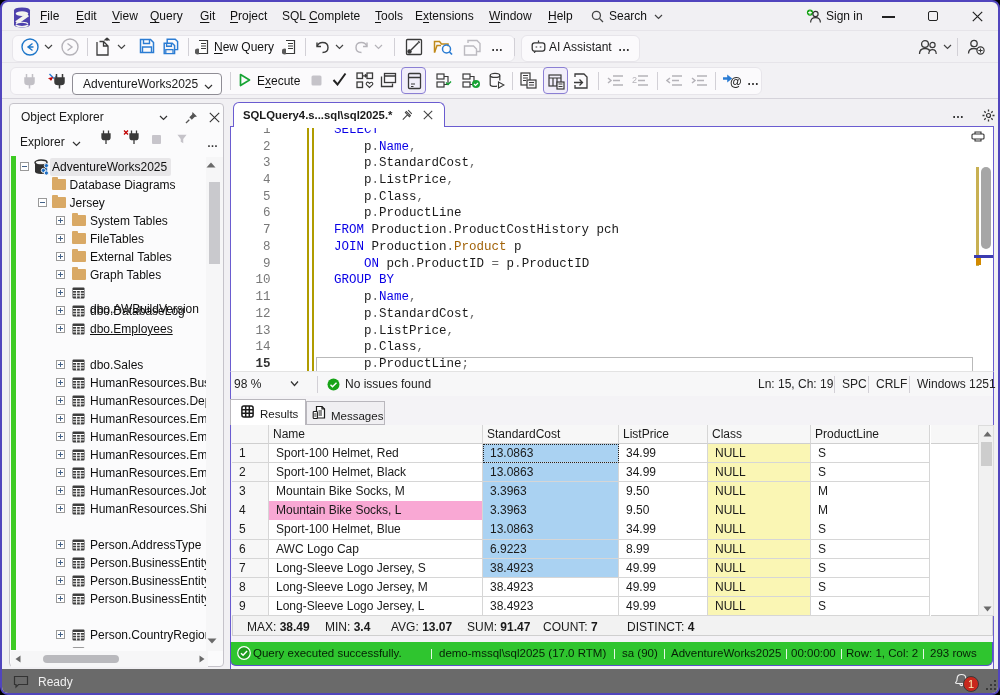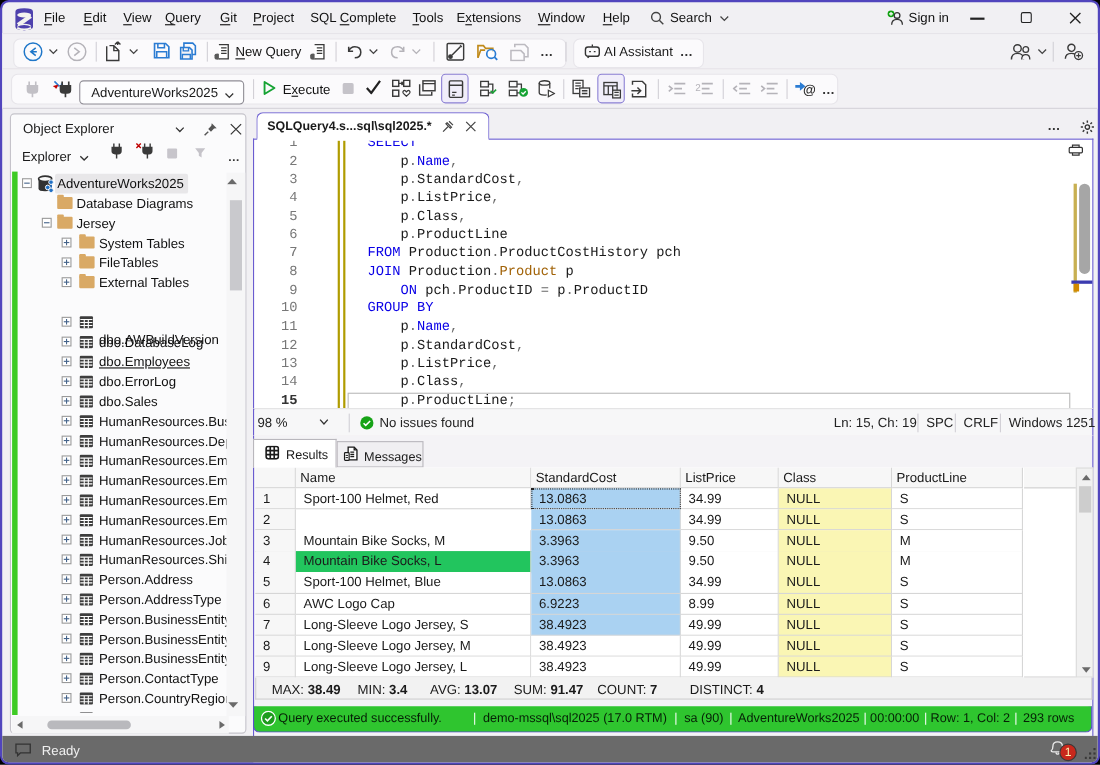--- a/index.html
+++ b/index.html
@@ -519,20 +519,25 @@
         <div class="trow" style="left:0;top:126px;width:199px;">
           <span class="expander plus" style="left:46px;"></span>
           <span class="folder" style="left:62px;"></span>
           <span class="abs" style="left:80px;top:0;">FileTables</span>
         </div>
         <div class="trow" style="left:0;top:144px;width:199px;">
           <span class="expander plus" style="left:46px;"></span>
           <span class="folder" style="left:62px;"></span>
           <span class="abs" style="left:80px;top:0;">External Tables</span>
         </div>
+        <div class="trow" style="left:0;top:162px;width:199px;">
+          <span class="expander plus" style="left:46px;"></span>
+          <span class="folder" style="left:62px;"></span>
+          <span class="abs" style="left:80px;top:0;">Graph Tables</span>
+        </div>
         <div class="trow" style="left:0;top:180px;width:199px;">
           <span class="expander plus" style="left:46px;"></span>
           <span class="ico" style="left:62px;top:3px;">
             <svg width="13" height="12" viewBox="0 0 13 12">
               <rect x="0.5" y="0.5" width="12" height="11" rx="1" fill="#3d3d3d"></rect>
               <g stroke="#fff" stroke-width="1">
                 <line x1="1" y1="3.5" x2="12" y2="3.5"></line>
                 <line x1="1" y1="6.2" x2="12" y2="6.2"></line>
                 <line x1="1" y1="8.9" x2="12" y2="8.9"></line>
                 <line x1="4.6" y1="3.5" x2="4.6" y2="11.5"></line>
@@ -567,36 +572,20 @@
                 <line x1="1" y1="3.5" x2="12" y2="3.5"></line>
                 <line x1="1" y1="6.2" x2="12" y2="6.2"></line>
                 <line x1="1" y1="8.9" x2="12" y2="8.9"></line>
                 <line x1="4.6" y1="3.5" x2="4.6" y2="11.5"></line>
                 <line x1="8.3" y1="3.5" x2="8.3" y2="11.5"></line>
               </g>
             </svg>
           </span>
           <span class="abs" style="left:80px;top:0;text-decoration:underline;">dbo.Employees</span>
         </div>
-        <div class="trow" style="left:0;top:234px;width:199px;">
-          <span class="expander plus" style="left:46px;"></span>
-          <span class="ico" style="left:62px;top:3px;">
-            <svg width="13" height="12" viewBox="0 0 13 12">
-              <rect x="0.5" y="0.5" width="12" height="11" rx="1" fill="#3d3d3d"></rect>
-              <g stroke="#fff" stroke-width="1">
-                <line x1="1" y1="3.5" x2="12" y2="3.5"></line>
-                <line x1="1" y1="6.2" x2="12" y2="6.2"></line>
-                <line x1="1" y1="8.9" x2="12" y2="8.9"></line>
-                <line x1="4.6" y1="3.5" x2="4.6" y2="11.5"></line>
-                <line x1="8.3" y1="3.5" x2="8.3" y2="11.5"></line>
-              </g>
-            </svg>
-          </span>
-          <span class="abs" style="left:80px;top:0;">dbo.ErrorLog</span>
-        </div>
         <div class="trow" style="left:0;top:252px;width:199px;">
           <span class="expander plus" style="left:46px;"></span>
           <span class="ico" style="left:62px;top:3px;">
             <svg width="13" height="12" viewBox="0 0 13 12">
               <rect x="0.5" y="0.5" width="12" height="11" rx="1" fill="#3d3d3d"></rect>
               <g stroke="#fff" stroke-width="1">
                 <line x1="1" y1="3.5" x2="12" y2="3.5"></line>
                 <line x1="1" y1="6.2" x2="12" y2="6.2"></line>
                 <line x1="1" y1="8.9" x2="12" y2="8.9"></line>
                 <line x1="4.6" y1="3.5" x2="4.6" y2="11.5"></line>
@@ -727,36 +716,20 @@
                 <line x1="1" y1="3.5" x2="12" y2="3.5"></line>
                 <line x1="1" y1="6.2" x2="12" y2="6.2"></line>
                 <line x1="1" y1="8.9" x2="12" y2="8.9"></line>
                 <line x1="4.6" y1="3.5" x2="4.6" y2="11.5"></line>
                 <line x1="8.3" y1="3.5" x2="8.3" y2="11.5"></line>
               </g>
             </svg>
           </span>
           <span class="abs" style="left:80px;top:0;">HumanResources.Shif</span>
         </div>
-        <div class="trow" style="left:0;top:414px;width:199px;">
-          <span class="expander plus" style="left:46px;"></span>
-          <span class="ico" style="left:62px;top:3px;">
-            <svg width="13" height="12" viewBox="0 0 13 12">
-              <rect x="0.5" y="0.5" width="12" height="11" rx="1" fill="#3d3d3d"></rect>
-              <g stroke="#fff" stroke-width="1">
-                <line x1="1" y1="3.5" x2="12" y2="3.5"></line>
-                <line x1="1" y1="6.2" x2="12" y2="6.2"></line>
-                <line x1="1" y1="8.9" x2="12" y2="8.9"></line>
-                <line x1="4.6" y1="3.5" x2="4.6" y2="11.5"></line>
-                <line x1="8.3" y1="3.5" x2="8.3" y2="11.5"></line>
-              </g>
-            </svg>
-          </span>
-          <span class="abs" style="left:80px;top:0;">Person.Address</span>
-        </div>
         <div class="trow" style="left:0;top:432px;width:199px;">
           <span class="expander plus" style="left:46px;"></span>
           <span class="ico" style="left:62px;top:3px;">
             <svg width="13" height="12" viewBox="0 0 13 12">
               <rect x="0.5" y="0.5" width="12" height="11" rx="1" fill="#3d3d3d"></rect>
               <g stroke="#fff" stroke-width="1">
                 <line x1="1" y1="3.5" x2="12" y2="3.5"></line>
                 <line x1="1" y1="6.2" x2="12" y2="6.2"></line>
                 <line x1="1" y1="8.9" x2="12" y2="8.9"></line>
                 <line x1="4.6" y1="3.5" x2="4.6" y2="11.5"></line>
@@ -806,36 +779,20 @@
               <g stroke="#fff" stroke-width="1">
                 <line x1="1" y1="3.5" x2="12" y2="3.5"></line>
                 <line x1="1" y1="6.2" x2="12" y2="6.2"></line>
                 <line x1="1" y1="8.9" x2="12" y2="8.9"></line>
                 <line x1="4.6" y1="3.5" x2="4.6" y2="11.5"></line>
                 <line x1="8.3" y1="3.5" x2="8.3" y2="11.5"></line>
               </g>
             </svg>
           </span>
           <span class="abs" style="left:80px;top:0;">Person.BusinessEntity</span>
-        </div>
-        <div class="trow" style="left:0;top:504px;width:199px;">
-          <span class="expander plus" style="left:46px;"></span>
-          <span class="ico" style="left:62px;top:3px;">
-            <svg width="13" height="12" viewBox="0 0 13 12">
-              <rect x="0.5" y="0.5" width="12" height="11" rx="1" fill="#3d3d3d"></rect>
-              <g stroke="#fff" stroke-width="1">
-                <line x1="1" y1="3.5" x2="12" y2="3.5"></line>
-                <line x1="1" y1="6.2" x2="12" y2="6.2"></line>
-                <line x1="1" y1="8.9" x2="12" y2="8.9"></line>
-                <line x1="4.6" y1="3.5" x2="4.6" y2="11.5"></line>
-                <line x1="8.3" y1="3.5" x2="8.3" y2="11.5"></line>
-              </g>
-            </svg>
-          </span>
-          <span class="abs" style="left:80px;top:0;">Person.ContactType</span>
         </div>
         <div class="trow" style="left:0;top:522px;width:199px;">
           <span class="expander plus" style="left:46px;"></span>
           <span class="ico" style="left:62px;top:3px;">
             <svg width="13" height="12" viewBox="0 0 13 12">
               <rect x="0.5" y="0.5" width="12" height="11" rx="1" fill="#3d3d3d"></rect>
               <g stroke="#fff" stroke-width="1">
                 <line x1="1" y1="3.5" x2="12" y2="3.5"></line>
                 <line x1="1" y1="6.2" x2="12" y2="6.2"></line>
                 <line x1="1" y1="8.9" x2="12" y2="8.9"></line>
@@ -1026,32 +983,33 @@
           <div class="gcell ghead" style="left:387px;top:0;width:89px;height:19px;background:#f7f7f7;border-bottom:1px solid #cfcfcf;">ListPrice</div>
           <div class="gcell ghead" style="left:476px;top:0;width:103px;height:19px;background:#f7f7f7;border-bottom:1px solid #cfcfcf;">Class</div>
           <div class="gcell ghead" style="left:579px;top:0;width:119px;height:19px;background:#f7f7f7;border-bottom:1px solid #cfcfcf;">ProductLine</div>
           <div class="gcell" style="left:0px;top:19.0px;width:37px;background:#f7f7f7;">1</div>
           <div class="gcell" style="left:37px;top:19.0px;width:214px;background:#fff;">Sport-100 Helmet, Red</div>
           <div class="gcell" style="left:251px;top:19.0px;width:136px;background:#aad2f2;outline:1px dotted #222;outline-offset:-1px;">13.0863</div>
           <div class="gcell" style="left:387px;top:19.0px;width:89px;background:#fff;">34.99</div>
           <div class="gcell" style="left:476px;top:19.0px;width:103px;background:#faf6b4;">NULL</div>
           <div class="gcell" style="left:579px;top:19.0px;width:119px;background:#fff;">S</div>
           <div class="gcell" style="left:0px;top:38.1px;width:37px;background:#f7f7f7;">2</div>
+          <div class="gcell" style="left:37px;top:38.1px;width:214px;background:#fff;">Sport-100 Helmet, Black</div>
           <div class="gcell" style="left:251px;top:38.1px;width:136px;background:#aad2f2;">13.0863</div>
           <div class="gcell" style="left:387px;top:38.1px;width:89px;background:#fff;">34.99</div>
           <div class="gcell" style="left:476px;top:38.1px;width:103px;background:#faf6b4;">NULL</div>
           <div class="gcell" style="left:579px;top:38.1px;width:119px;background:#fff;">S</div>
           <div class="gcell" style="left:0px;top:57.2px;width:37px;background:#f7f7f7;">3</div>
           <div class="gcell" style="left:37px;top:57.2px;width:214px;background:#fff;">Mountain Bike Socks, M</div>
           <div class="gcell" style="left:251px;top:57.2px;width:136px;background:#aad2f2;">3.3963</div>
           <div class="gcell" style="left:387px;top:57.2px;width:89px;background:#fff;">9.50</div>
           <div class="gcell" style="left:476px;top:57.2px;width:103px;background:#faf6b4;">NULL</div>
           <div class="gcell" style="left:579px;top:57.2px;width:119px;background:#fff;">M</div>
           <div class="gcell" style="left:0px;top:76.30000000000001px;width:37px;background:#f7f7f7;">4</div>
-          <div class="gcell" style="left:37px;top:76.30000000000001px;width:214px;background:#22c55e;">Mountain Bike Socks, L</div>
+          <div class="gcell" style="left:37px;top:76.30000000000001px;width:214px;background:#f9a8d4;">Mountain Bike Socks, L</div>
           <div class="gcell" style="left:251px;top:76.30000000000001px;width:136px;background:#aad2f2;">3.3963</div>
           <div class="gcell" style="left:387px;top:76.30000000000001px;width:89px;background:#fff;">9.50</div>
           <div class="gcell" style="left:476px;top:76.30000000000001px;width:103px;background:#faf6b4;">NULL</div>
           <div class="gcell" style="left:579px;top:76.30000000000001px;width:119px;background:#fff;">M</div>
           <div class="gcell" style="left:0px;top:95.4px;width:37px;background:#f7f7f7;">5</div>
           <div class="gcell" style="left:37px;top:95.4px;width:214px;background:#fff;">Sport-100 Helmet, Blue</div>
           <div class="gcell" style="left:251px;top:95.4px;width:136px;background:#aad2f2;">13.0863</div>
           <div class="gcell" style="left:387px;top:95.4px;width:89px;background:#fff;">34.99</div>
           <div class="gcell" style="left:476px;top:95.4px;width:103px;background:#faf6b4;">NULL</div>
           <div class="gcell" style="left:579px;top:95.4px;width:119px;background:#fff;">S</div>

